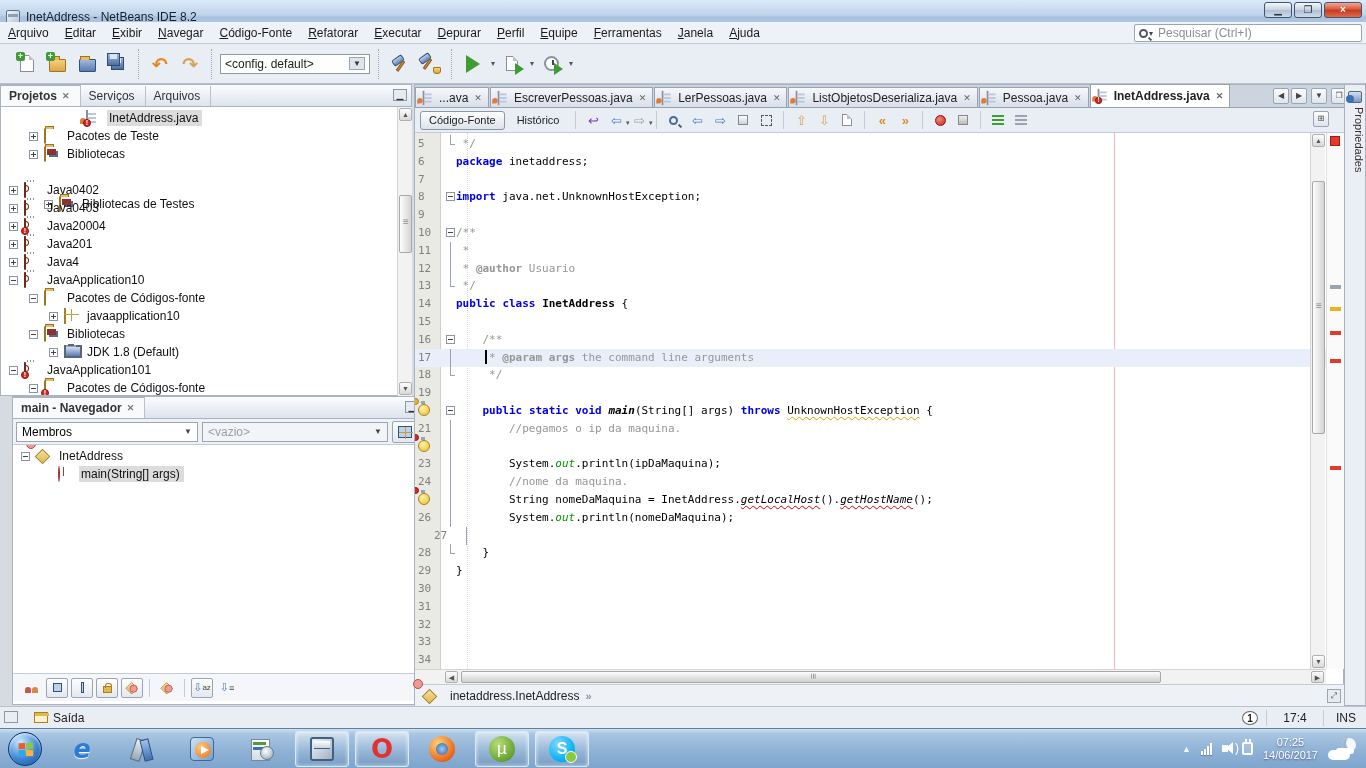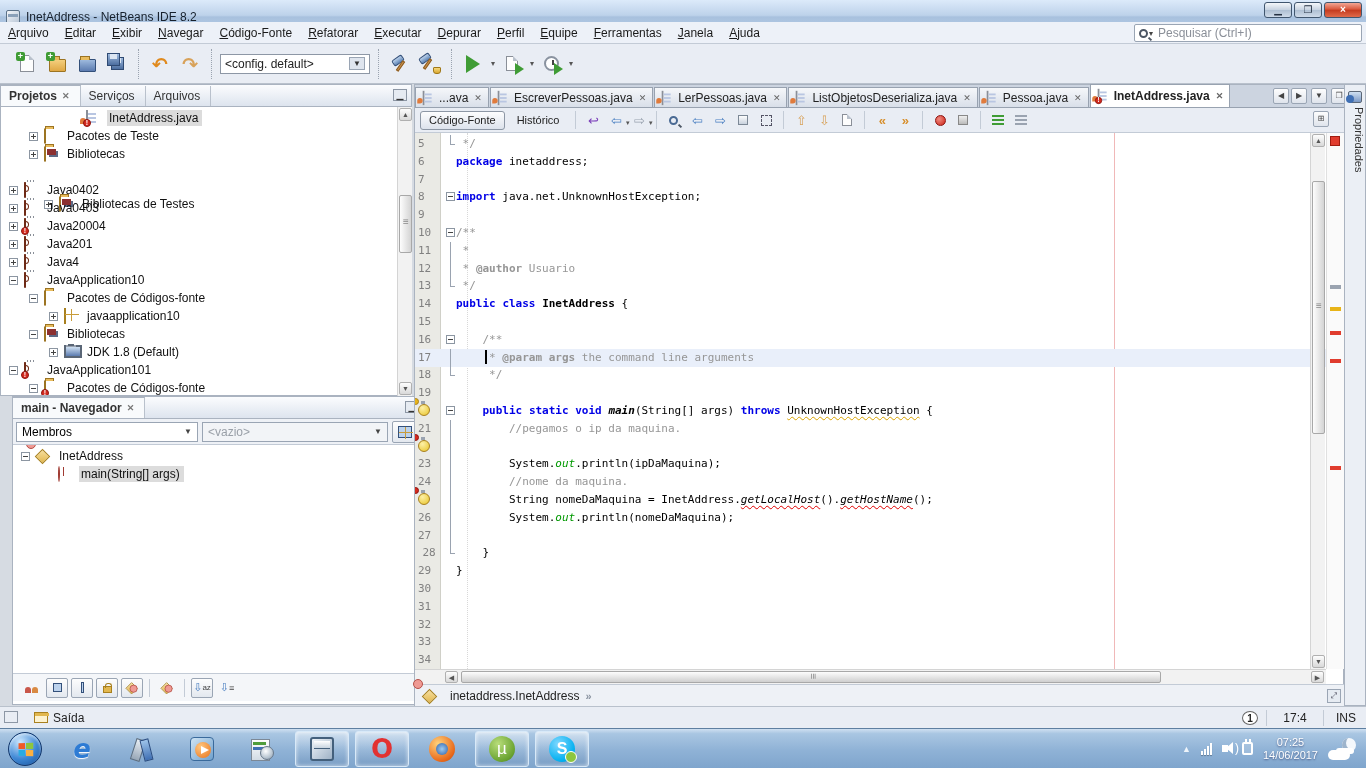--- a/index.html
+++ b/index.html
@@ -757,28 +757,28 @@
             </span>
             <span class="code-text"><span class="tk-p">        String nomeDaMaquina = InetAddress.</span><span class="tk-sm">getLocalHost</span><span class="tk-p">().</span><span class="tk-sm">getHostName</span><span class="tk-p">();</span></span>
           </div>
           <div class="code-row" style="top: 375.8px;">
             <span class="ln">26</span>
             <span class="fold-cell">
               <span class="fold-vline"></span>
             </span>
             <span class="code-text"><span class="tk-p">        System.</span><span class="tk-gf">out</span><span class="tk-p">.println(nomeDaMaquina);</span></span>
           </div>
-          <div class="code-row" style="top: 393.6px;">
+          <div class="code-row" style="top: 393.6px; margin-left: 16px;">
             <span class="ln">27</span>
             <span class="fold-cell">
               <span class="fold-vline"></span>
             </span>
             <span class="code-text"></span>
           </div>
-          <div class="code-row" style="top: 411.4px; text-align: center;">
+          <div class="code-row" style="top: 411.4px;">
             <span class="ln">28</span>
             <span class="fold-cell">
               <span class="fold-endl"></span>
             </span>
             <span class="code-text"><span class="tk-p">    }</span></span>
           </div>
           <div class="code-row" style="top: 429.2px;">
             <span class="ln">29</span>
             <span class="code-text"><span class="tk-p">}</span></span>
           </div>

